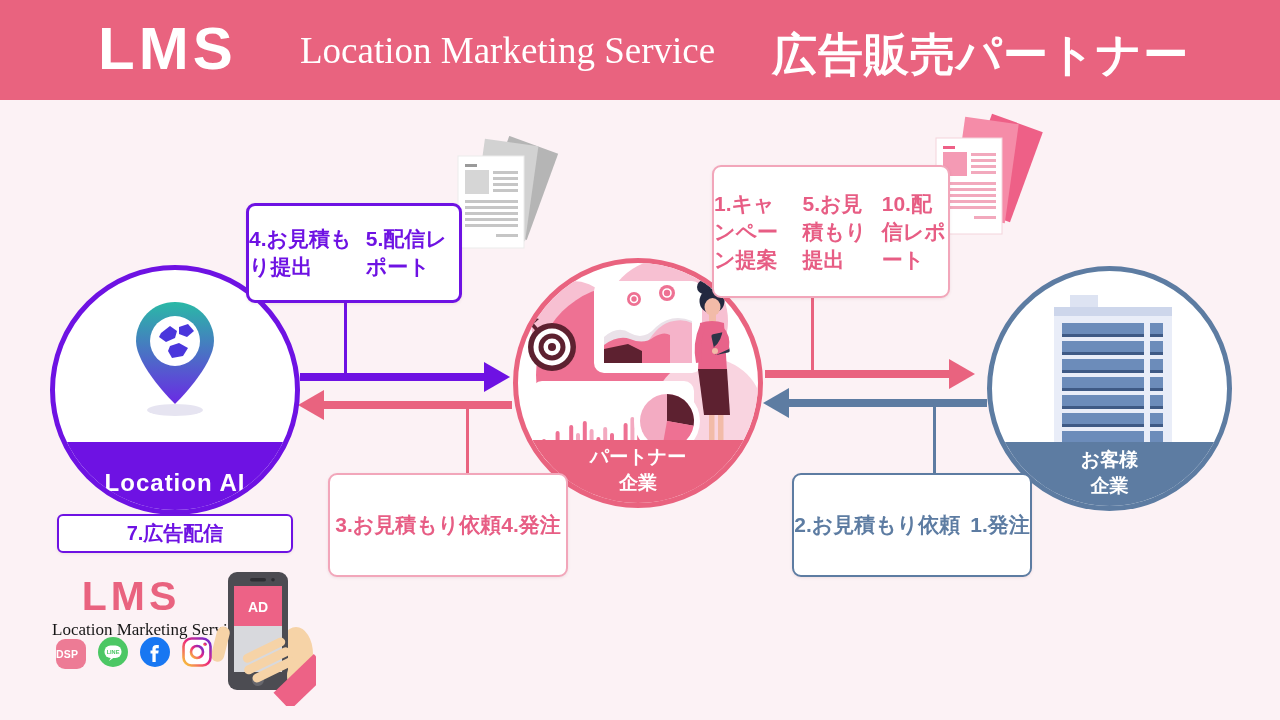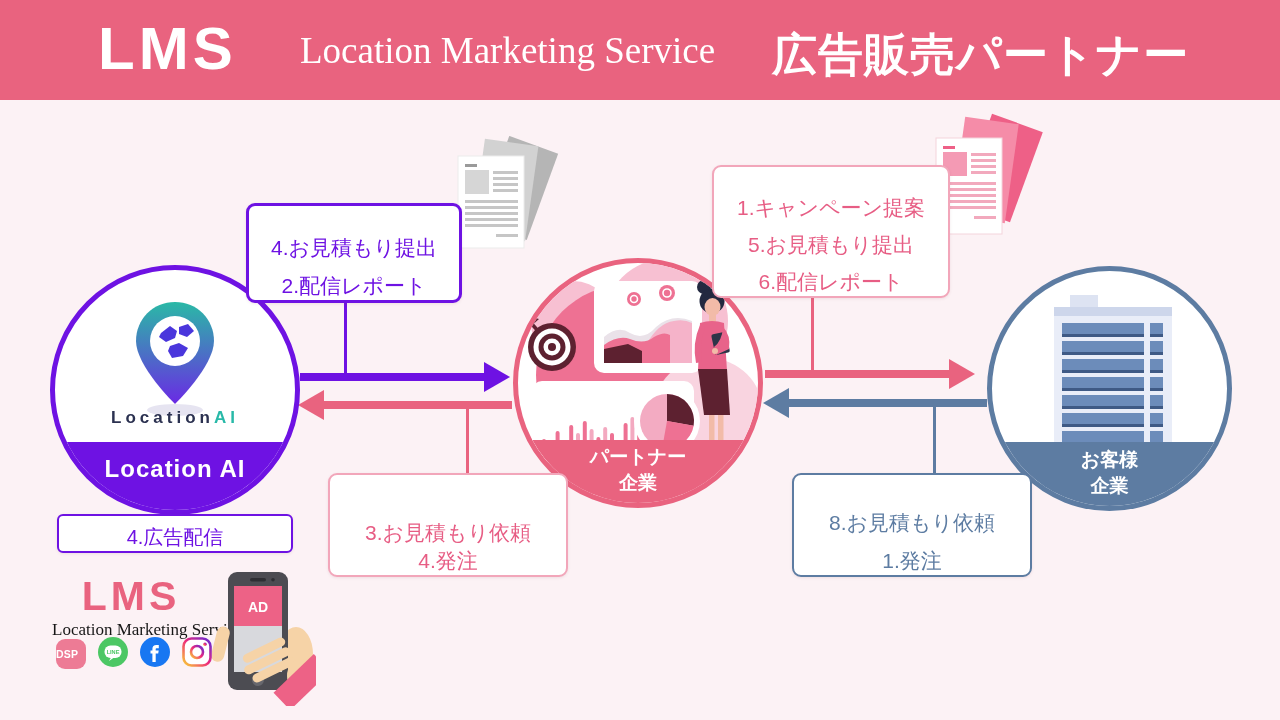--- a/index.html
+++ b/index.html
@@ -23,21 +23,21 @@
   #header{position:absolute;left:0;top:0;width:1280px;height:100px;background:var(--pink);}
   #header-lms{position:absolute;left:98px;top:16px;font-size:60px;font-weight:800;color:#fff;letter-spacing:4px;line-height:66px;}
   #header-brand{position:absolute;left:300px;top:29px;font-family:"Liberation Serif","DejaVu Serif",serif;font-size:37px;color:#fff;white-space:nowrap;}
   #header-title{position:absolute;left:772px;top:25px;font-size:45px;font-weight:800;color:#fff;letter-spacing:1px;white-space:nowrap;}
   
   .circle{position:absolute;border-radius:50%;background:#fff;overflow:hidden;z-index:3;}
   #circle-ai{left:50px;top:265px;width:250px;height:250px;border:5px solid var(--purple);}
   #circle-partner{left:513px;top:258px;width:250px;height:250px;border:5px solid var(--pink);}
   #circle-customer{left:987px;top:266px;width:245px;height:245px;border:5px solid var(--slate);}
   .banner{position:absolute;left:0;right:0;bottom:0;text-align:center;color:#fff;font-weight:bold;z-index:5;}
-  #banner-ai{height:68px;background:var(--purple);font-size:24px;padding-top:13px;letter-spacing:1px;margin-top:32px;}
+  #banner-ai{height:68px;background:var(--purple);font-size:24px;padding-top:27px;letter-spacing:1px;margin-top:32px;}
   #banner-partner{height:63px;background:var(--pink);font-size:19px;line-height:1.35;padding-top:4px;}
   #banner-customer{height:64px;background:var(--slate);font-size:19px;line-height:1.35;padding-top:5px;}
   #ai-pin{position:absolute;left:65px;top:28px;}
   #ai-logo-text{position:absolute;left:0;right:0;top:138px;text-align:center;font-size:17px;font-weight:600;letter-spacing:4px;color:#2b3150;white-space:nowrap;}
   #ai-logo-text .ai{color:var(--teal);font-weight:800;}
   #partner-illu,#building{position:absolute;left:0;top:0;}
   
   .hline{position:absolute;height:8px;z-index:2;}
   .head{position:absolute;width:0;height:0;z-index:2;}
   #arrow-p1-line{left:300px;top:373px;width:186px;background:var(--purple);}
@@ -47,21 +47,21 @@
   #arrow-k2-line{left:765px;top:370px;width:186px;background:var(--pink);}
   #arrow-k2-head{left:949px;top:359px;border-top:15px solid transparent;border-bottom:15px solid transparent;border-left:26px solid var(--pink);}
   #arrow-s1-head{left:763px;top:388px;border-top:15px solid transparent;border-bottom:15px solid transparent;border-right:26px solid var(--slate);}
   #arrow-s1-line{left:787px;top:399px;width:200px;background:var(--slate);}
   .vline{position:absolute;width:3px;z-index:1;}
   #conn-purple{left:344px;top:303px;height:72px;background:var(--purple);}
   #conn-pink-a{left:466px;top:405px;height:69px;background:var(--pink);}
   #conn-pink-b{left:811px;top:297px;height:75px;background:var(--pink);}
   #conn-slate{left:933px;top:403px;height:71px;background:var(--slate);}
   
-  .step-box{position:absolute;background:#fff;display:flex;flex-direction:column;justify-content:flex-end;align-items:center;font-weight:normal;border-radius:9px;z-index:4;box-shadow:0 1px 3px rgba(150,80,100,.12);}
+  .step-box{position:absolute;background:#fff;display:flex;flex-direction:row;justify-content:center;align-items:center;font-weight:bold;border-radius:9px;z-index:4;box-shadow:0 1px 3px rgba(150,80,100,.12);}
   #box-4-9{left:246px;top:203px;width:216px;height:100px;border:3px solid var(--purple);color:var(--purple);font-size:21px;gap:10px;}
   #box-1-5-10{left:712px;top:165px;width:238px;height:133px;border:2.5px solid var(--pink-soft);color:var(--pink-text);font-size:21px;gap:9px;}
   #box-3-7{left:328px;top:473px;width:240px;height:104px;border:2.5px solid var(--pink-soft);color:var(--pink-text);font-size:21px;gap:0;}
   #box-2-6{left:792px;top:473px;width:240px;height:104px;border:2.5px solid var(--slate);color:var(--slate);font-size:21px;gap:10px;}
   #box-8{left:57px;top:514px;width:236px;height:39px;border:2.5px solid var(--purple);color:var(--purple);font-size:20px;border-radius:6px;z-index:4;}
   
   .docs{position:absolute;z-index:2;}
   #docs-gray{left:450px;top:136px;}
   #docs-pink{left:928px;top:112px;}
   
@@ -146,23 +146,20 @@
               <stop offset="1" stop-color="#6a2ae4"></stop>
           </linearGradient>
         </defs>
         <ellipse cx="55" cy="112" rx="28" ry="6" fill="#e6e4f1"></ellipse>
         <path d="M55 4 C33 4 16 21 16 43 C16 68 55 106 55 106 C55 106 94 68 94 43 C94 21 77 4 55 4 Z" fill="url(#pinGrad)"></path>
         <circle cx="55" cy="43" r="25" fill="#fff"></circle>
         <path d="M41 35 l9 -7 7 5 -2 7 -9 4 -7 -5 z" fill="#4a36dc"></path>
         <path d="M59 29 l9 -3 6 7 -7 6 -8 -3 z" fill="#4a36dc"></path>
         <path d="M50 48 l9 -3 9 5 -5 8 -11 2 -4 -7 z" fill="#4a36dc"></path>
       </svg>
-    </div>
-    <div id="ai-logo-text">
-      <span>Location</span><span class="ai">AI</span>
     </div>
     <div class="banner" id="banner-ai">Location AI</div>
   </div>
 
   <div class="circle" id="circle-partner">
     <div id="partner-illu">
       <svg width="240" height="240" viewBox="0 0 240 240">
         <circle cx="148" cy="58" r="62" fill="#f7c0d2"></circle>
         <circle cx="55" cy="60" r="42" fill="#f7c0d2"></circle>
         <circle cx="108" cy="112" r="90" fill="#ee7193"></circle>
@@ -295,36 +292,36 @@
       </svg>
     </div>
     <div class="banner" id="banner-customer">
       <div>お客様</div>
       <div>企業</div>
     </div>
   </div>
 
   <div class="step-box" id="box-4-9">
     <div>4.お見積もり提出</div>
-    <div>2.配信レポート</div>
+    <div>5.配信レポート</div>
   </div>
   <div class="step-box" id="box-1-5-10">
     <div>1.キャンペーン提案</div>
     <div>5.お見積もり提出</div>
-    <div>6.配信レポート</div>
+    <div>10.配信レポート</div>
   </div>
   <div class="step-box" id="box-3-7">
     <div>3.お見積もり依頼</div>
     <div>4.発注</div>
   </div>
   <div class="step-box" id="box-2-6">
-    <div>8.お見積もり依頼</div>
+    <div>2.お見積もり依頼</div>
     <div>1.発注</div>
   </div>
-  <div class="step-box" id="box-8">4.広告配信</div>
+  <div class="step-box" id="box-8">7.広告配信</div>
 
   <div id="footer-brand-block">
     <div id="footer-lms">LMS</div>
     <div id="footer-brand">Location Marketing Service</div>
   </div>
 
   <div id="footer-icons">
     <div id="dsp-icon">
       <span>DSP</span>
     </div>

